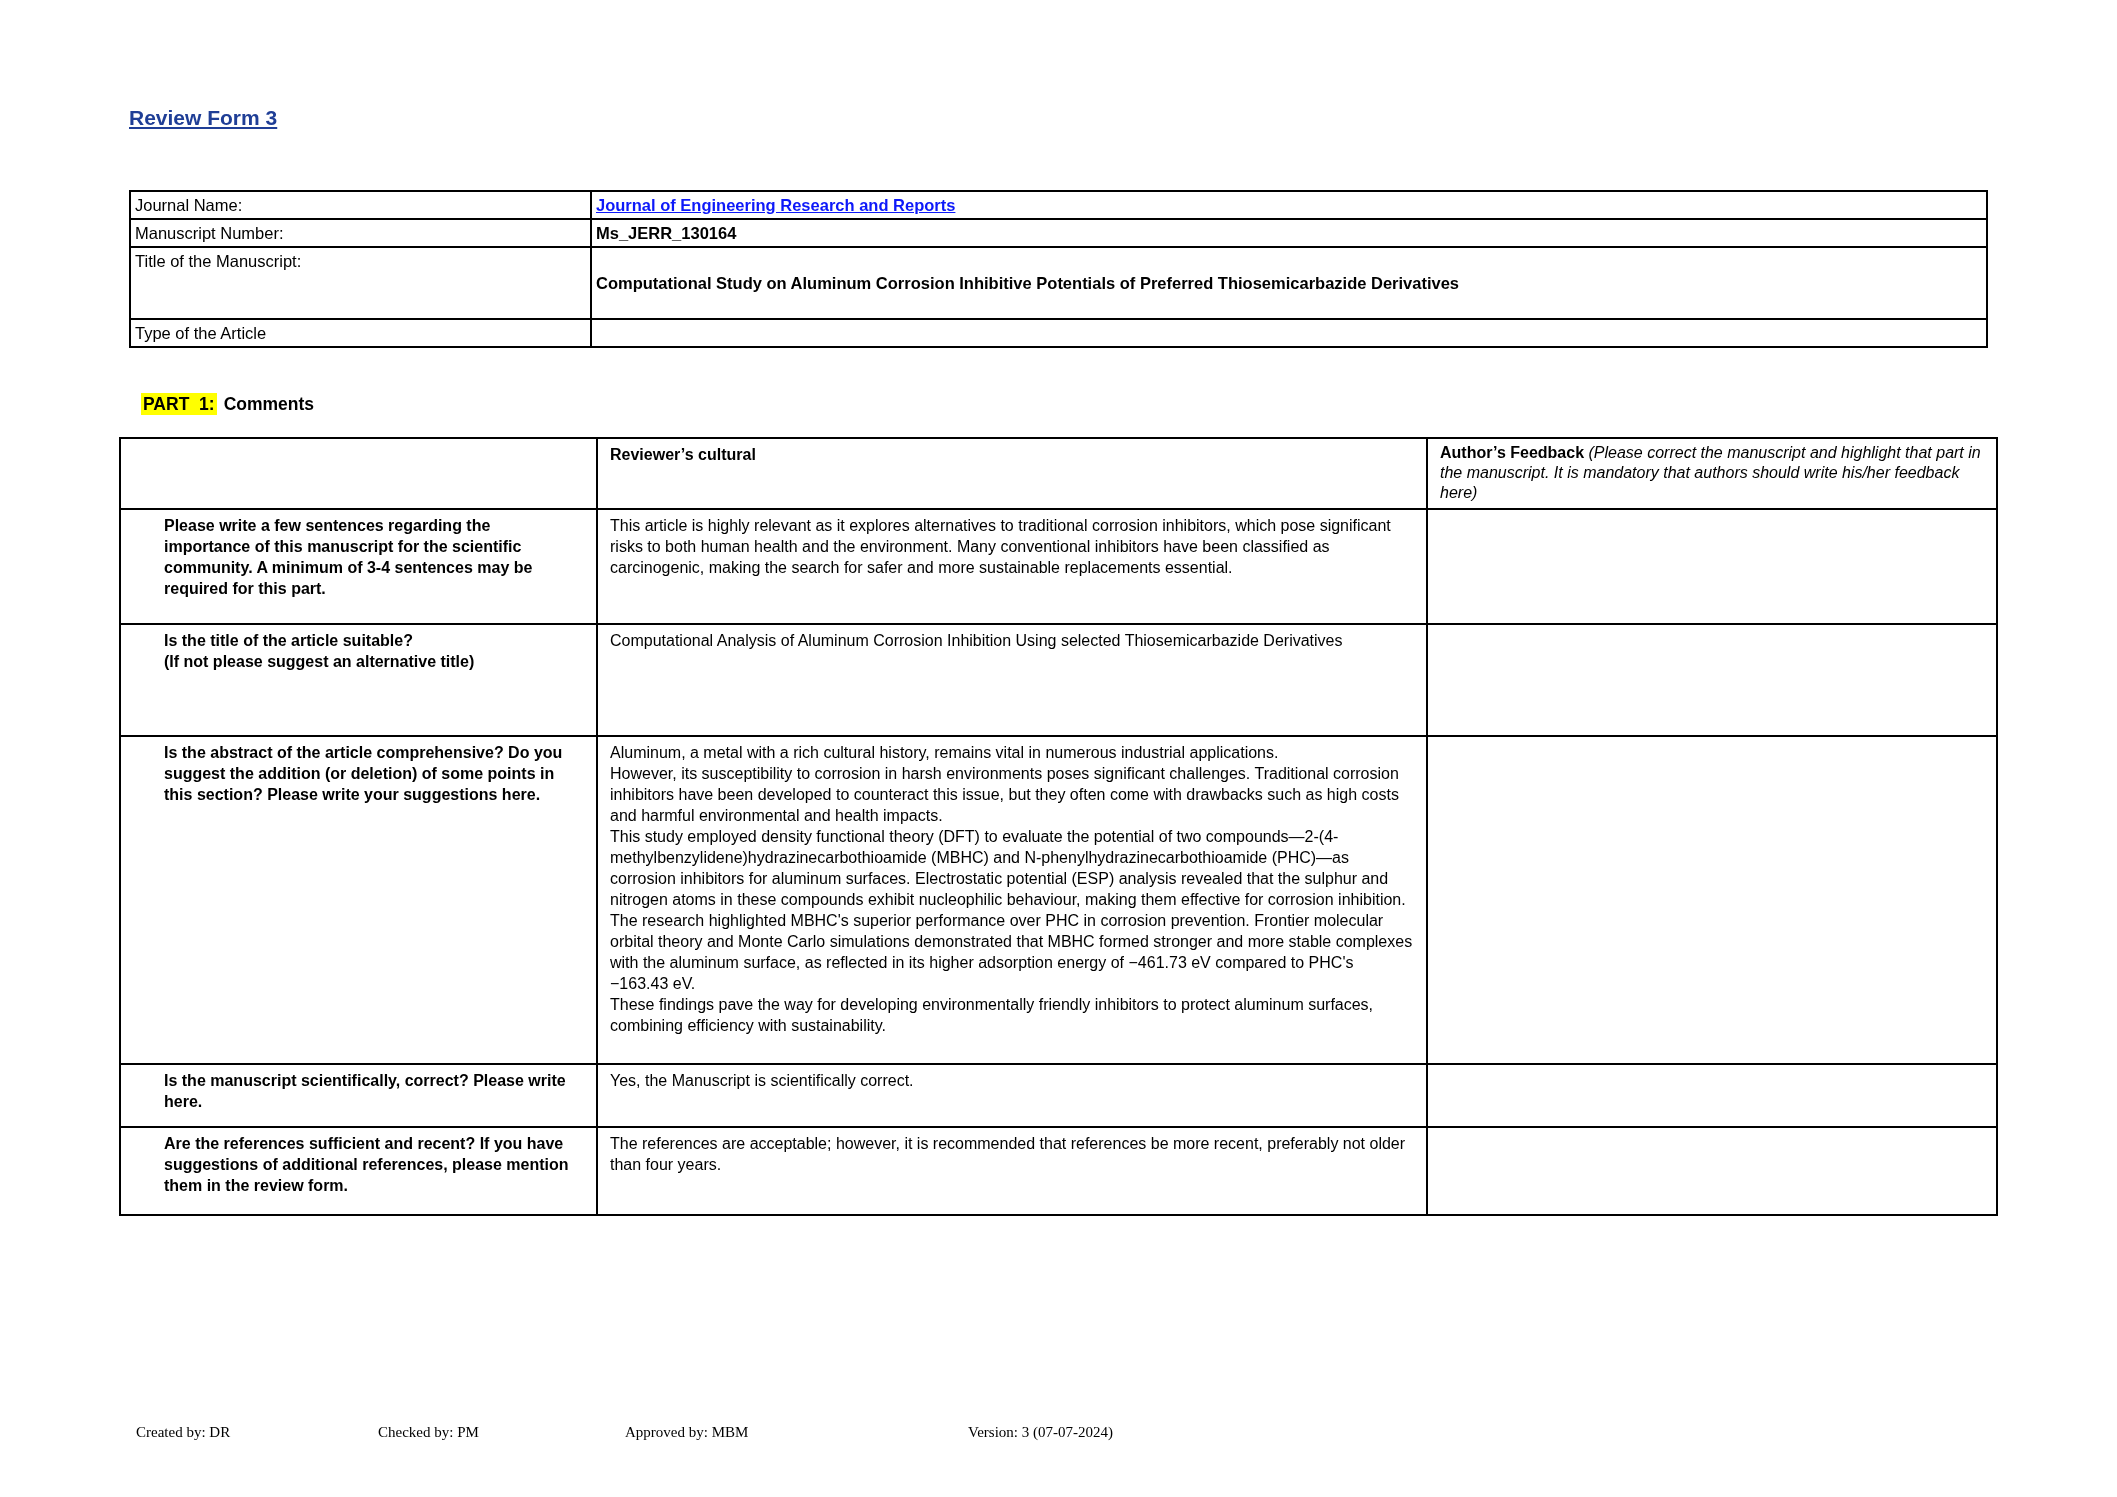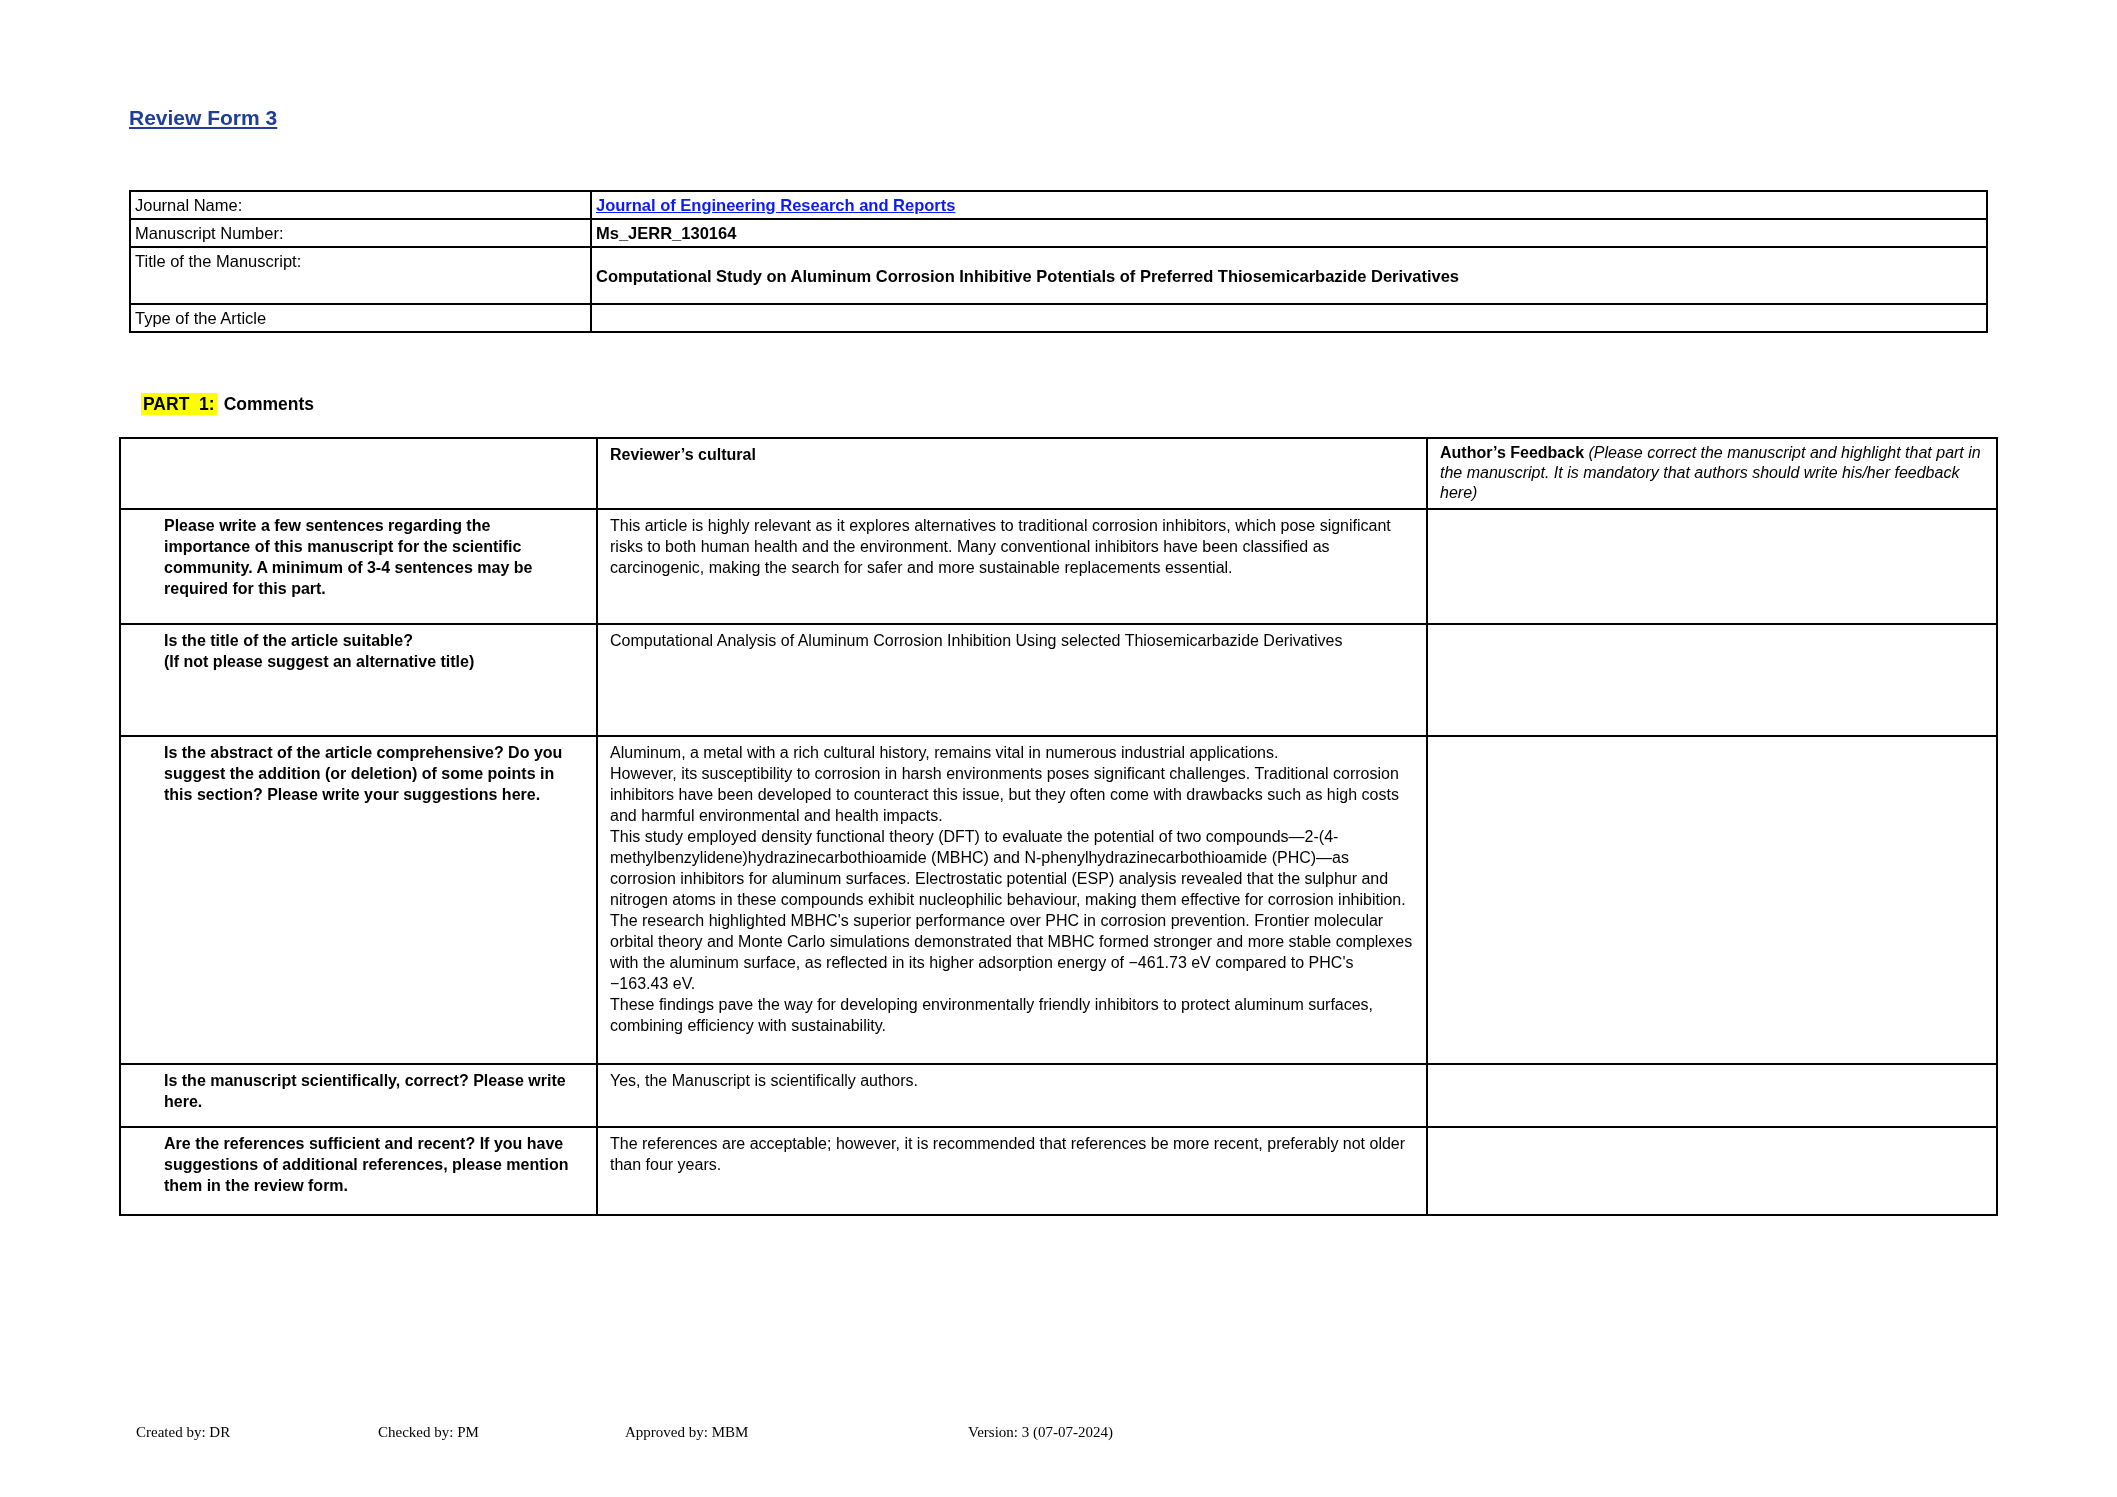--- a/index.html
+++ b/index.html
@@ -117,21 +117,21 @@
       </colgroup>
     <tbody>
         <tr style="height:28px">
       <td class="lbl">Journal Name:</td>
       <td class="val"><span class="link">Journal of Engineering Research and Reports</span></td>
     </tr>
     <tr style="height:28px">
       <td class="lbl">Manuscript Number:</td>
       <td class="val">Ms_JERR_130164</td>
     </tr>
-    <tr style="height:57px">
+    <tr style="height:72px">
       <td class="lbl">Title of the Manuscript:</td>
       <td class="val">Computational Study on Aluminum Corrosion Inhibitive Potentials of Preferred Thiosemicarbazide Derivatives</td>
     </tr>
     <tr style="height:28px">
       <td class="lbl">Type of the Article</td>
       <td class="val"></td>
     </tr>
   </tbody>
     </table>
 
@@ -174,21 +174,21 @@
       <td class="c">Aluminum, a metal with a rich cultural history, remains vital in numerous industrial applications.
 However, its susceptibility to corrosion in harsh environments poses significant challenges. Traditional corrosion inhibitors have been developed to counteract this issue, but they often come with drawbacks such as high costs and harmful environmental and health impacts.
 This study employed density functional theory (DFT) to evaluate the potential of two compounds—2-(4-methylbenzylidene)hydrazinecarbothioamide (MBHC) and N-phenylhydrazinecarbothioamide (PHC)—as corrosion inhibitors for aluminum surfaces. Electrostatic potential (ESP) analysis revealed that the sulphur and nitrogen atoms in these compounds exhibit nucleophilic behaviour, making them effective for corrosion inhibition.
 The research highlighted MBHC's superior performance over PHC in corrosion prevention. Frontier molecular orbital theory and Monte Carlo simulations demonstrated that MBHC formed stronger and more stable complexes with the aluminum surface, as reflected in its higher adsorption energy of −461.73 eV compared to PHC's −163.43 eV.
 These findings pave the way for developing environmentally friendly inhibitors to protect aluminum surfaces, combining efficiency with sustainability.</td>
       <td></td>
     </tr>
 
     <tr style="height:63px">
       <td class="q">Is the manuscript scientifically, correct? Please write here.</td>
-      <td class="c">Yes, the Manuscript is scientifically authors.</td>
+      <td class="c">Yes, the Manuscript is scientifically correct.</td>
       <td></td>
     </tr>
 
     <tr style="height:88px">
       <td class="q">Are the references sufficient and recent? If you have suggestions of additional references, please mention them in the review form.</td>
       <td class="c">The references are acceptable; however, it is recommended that references be more recent, preferably not older than four years.</td>
       <td></td>
     </tr>
   </tbody>
     </table>

